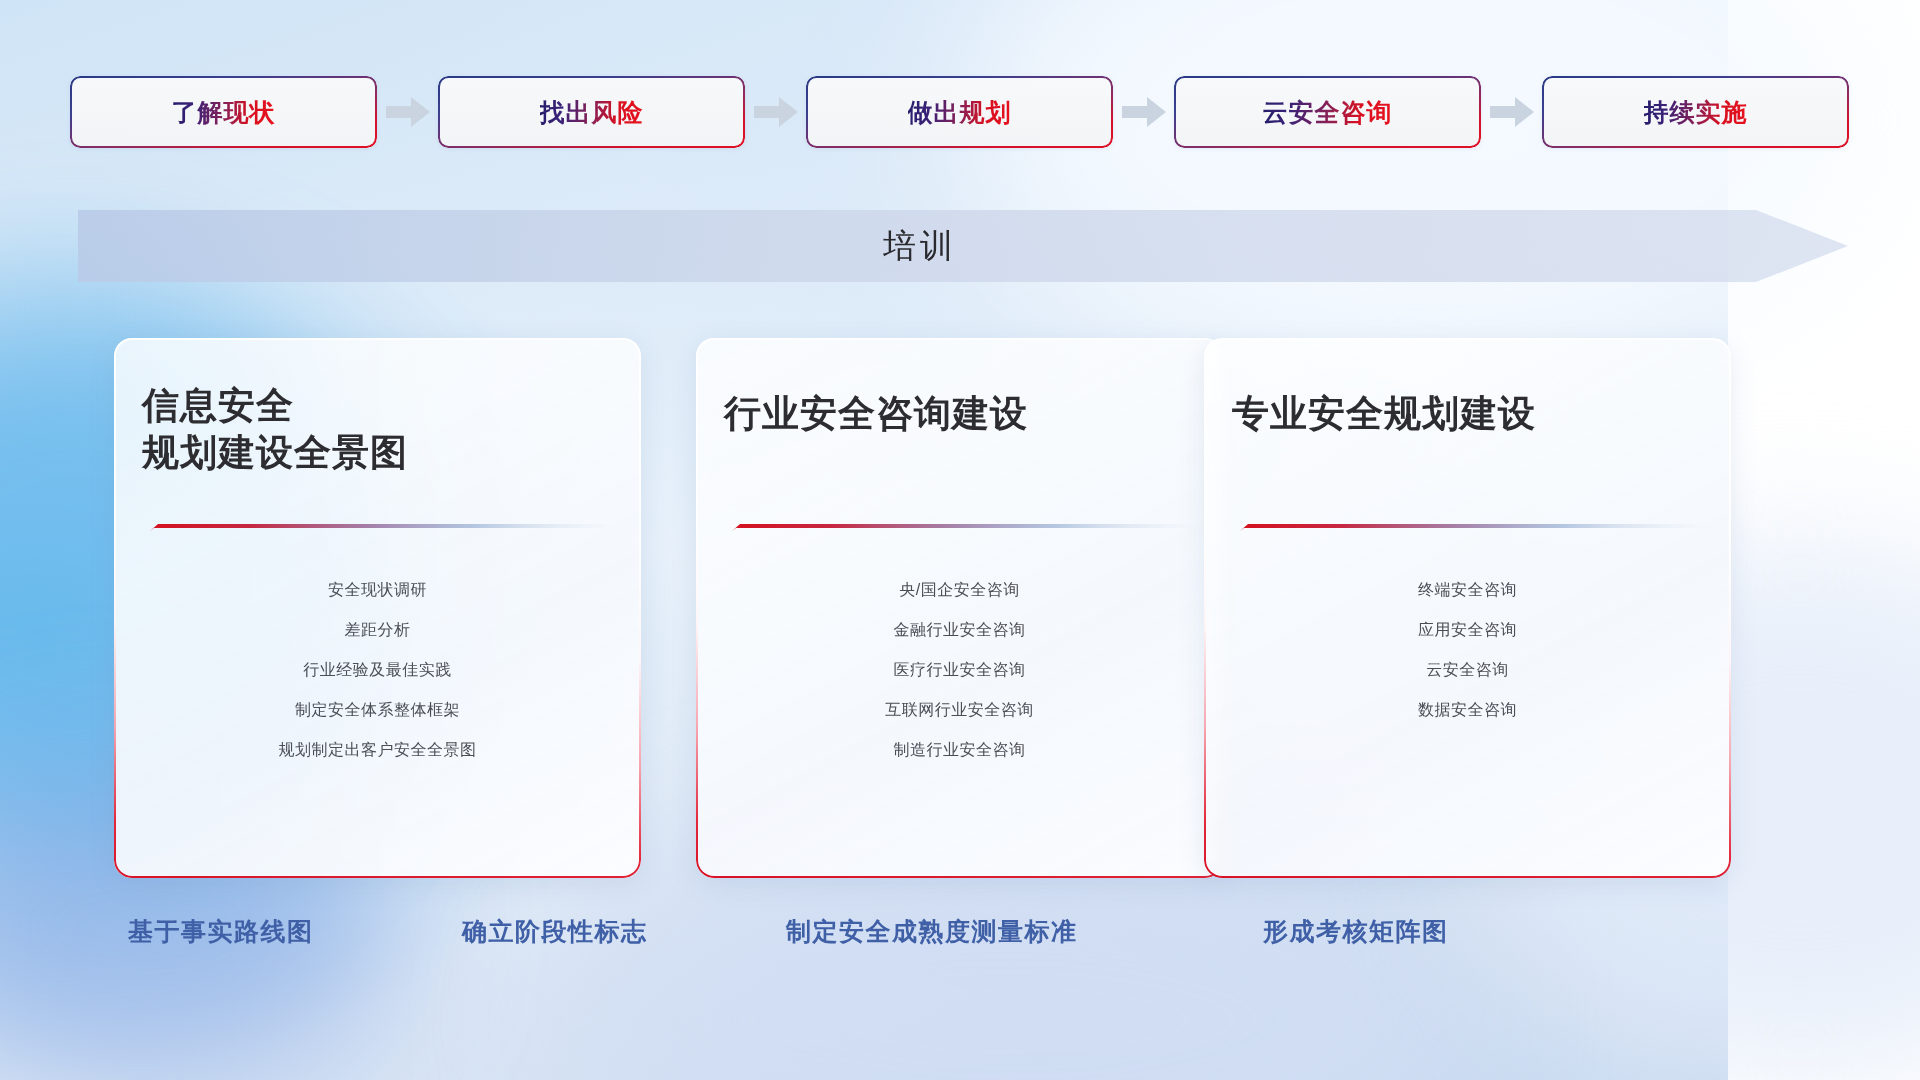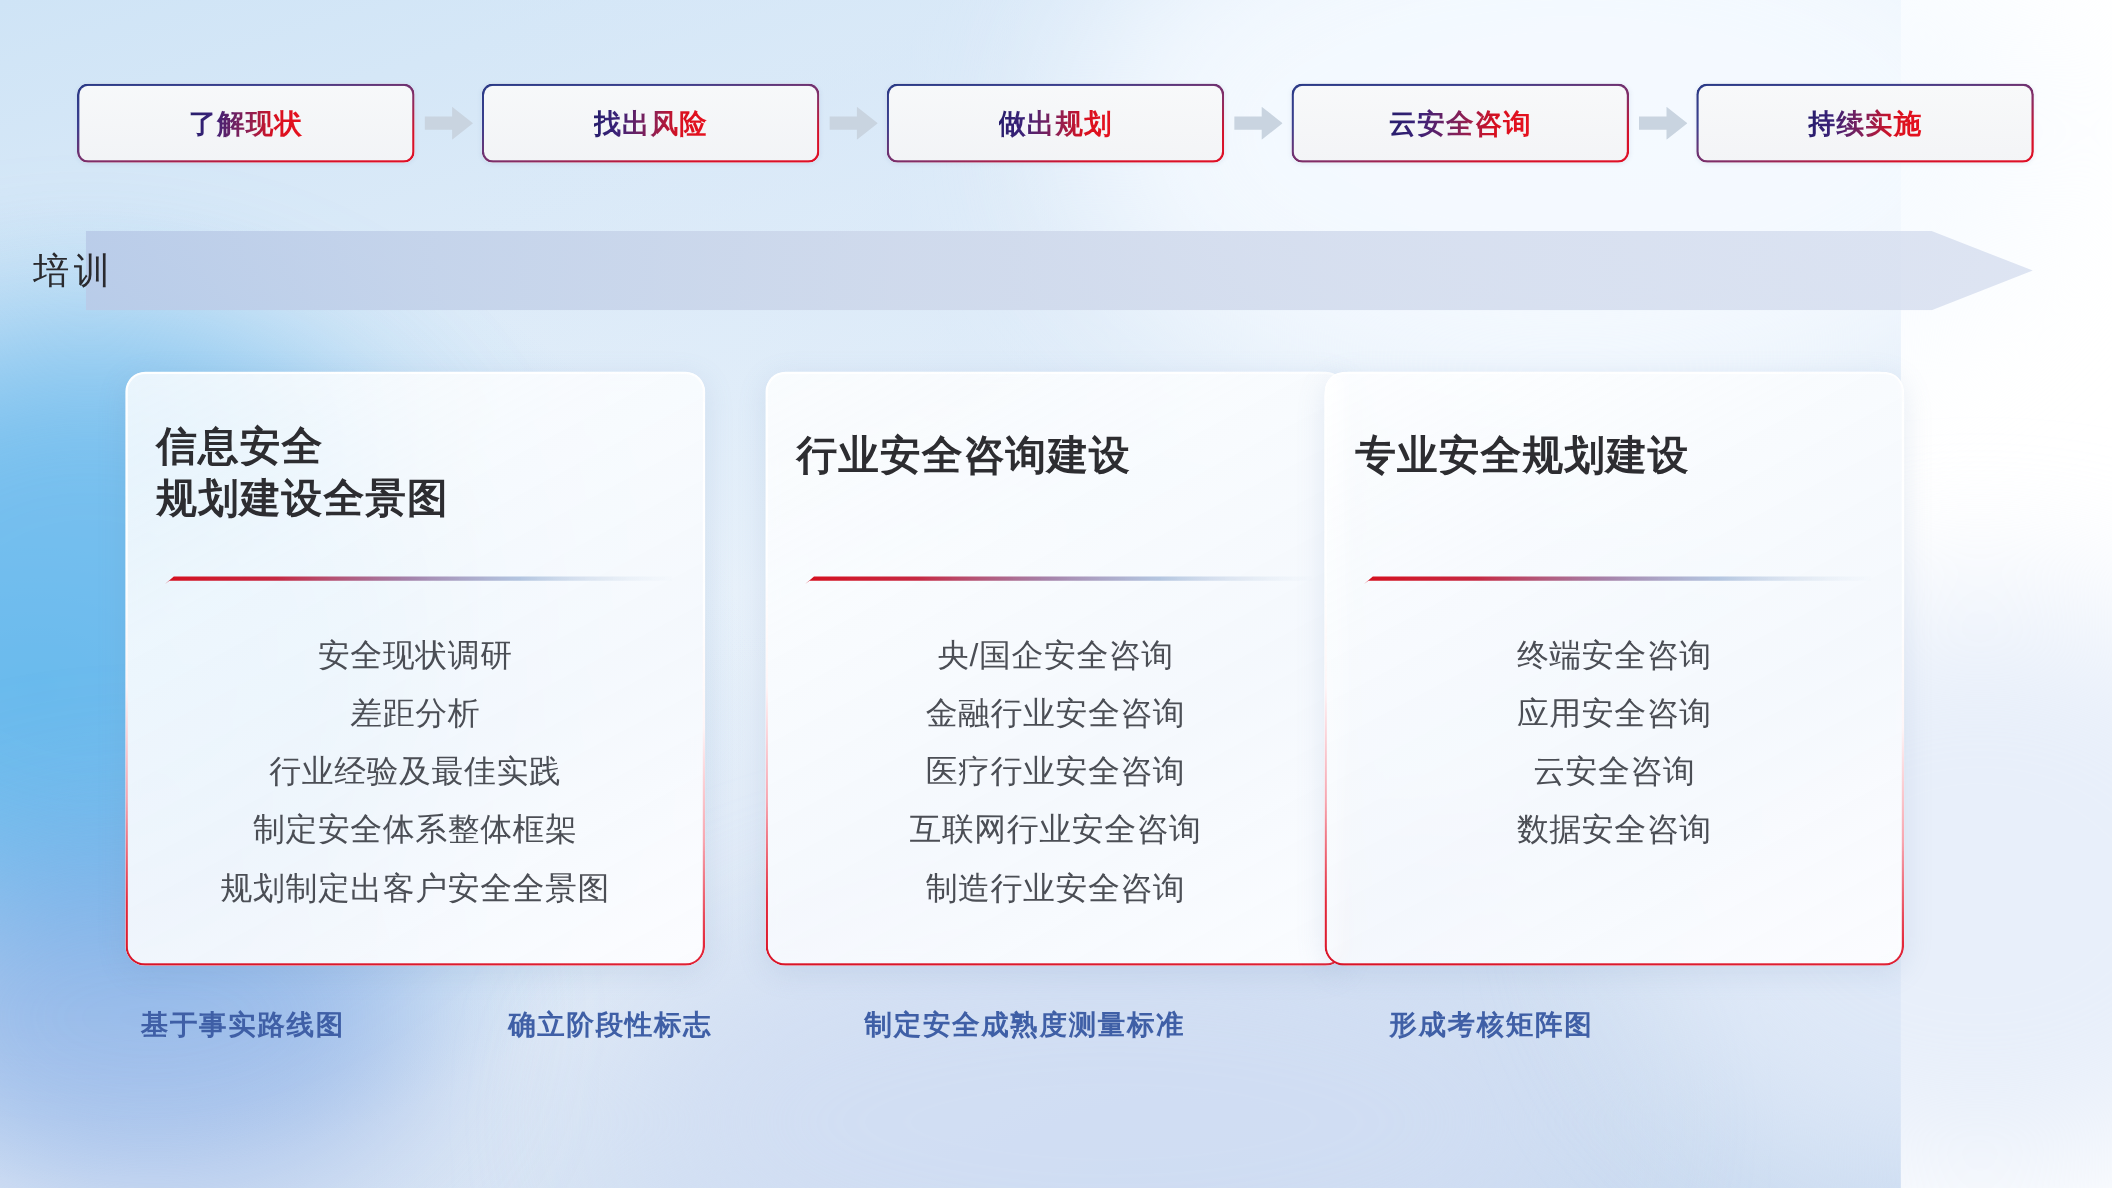--- a/index.html
+++ b/index.html
@@ -81,26 +81,25 @@
   #training-band {
     position: absolute;
     left: 78px; top: 210px;
     width: 1770px; height: 72px;
   }
   #training-band svg { display:block; width:100%; height:100%; }
   #training-label {
     position: absolute;
     left: 0; top: 210px;
     width: 1840px; height: 72px;
-    display: flex; align-items: center; 
+    display: flex; align-items: center; justify-content: center;
     font-size: 33px;
     font-weight: 500;
     color: #2a2a2e;
     letter-spacing: 4px;
-    margin-left: 30px;
   }
 
   
   #cards {
     position: absolute;
     left: 0; top: 338px;
     width: 1920px; height: 540px;
   }
   .card {
     position: absolute;
@@ -164,21 +163,21 @@
 
   .card-list {
     position: absolute;
     left: 0; right: 0;
     top: 232px;
     margin: 0; padding: 0;
     list-style: none;
     text-align: center;
   }
   .card-list li {
-    font-size: 29px;
+    font-size: 16px;
     color: #4b4e55;
     line-height: 1;
     padding: 12px 0;
     letter-spacing: 0.5px;
   }
 
   
   #captions {
     position: absolute;
     left: 0; top: 915px;

